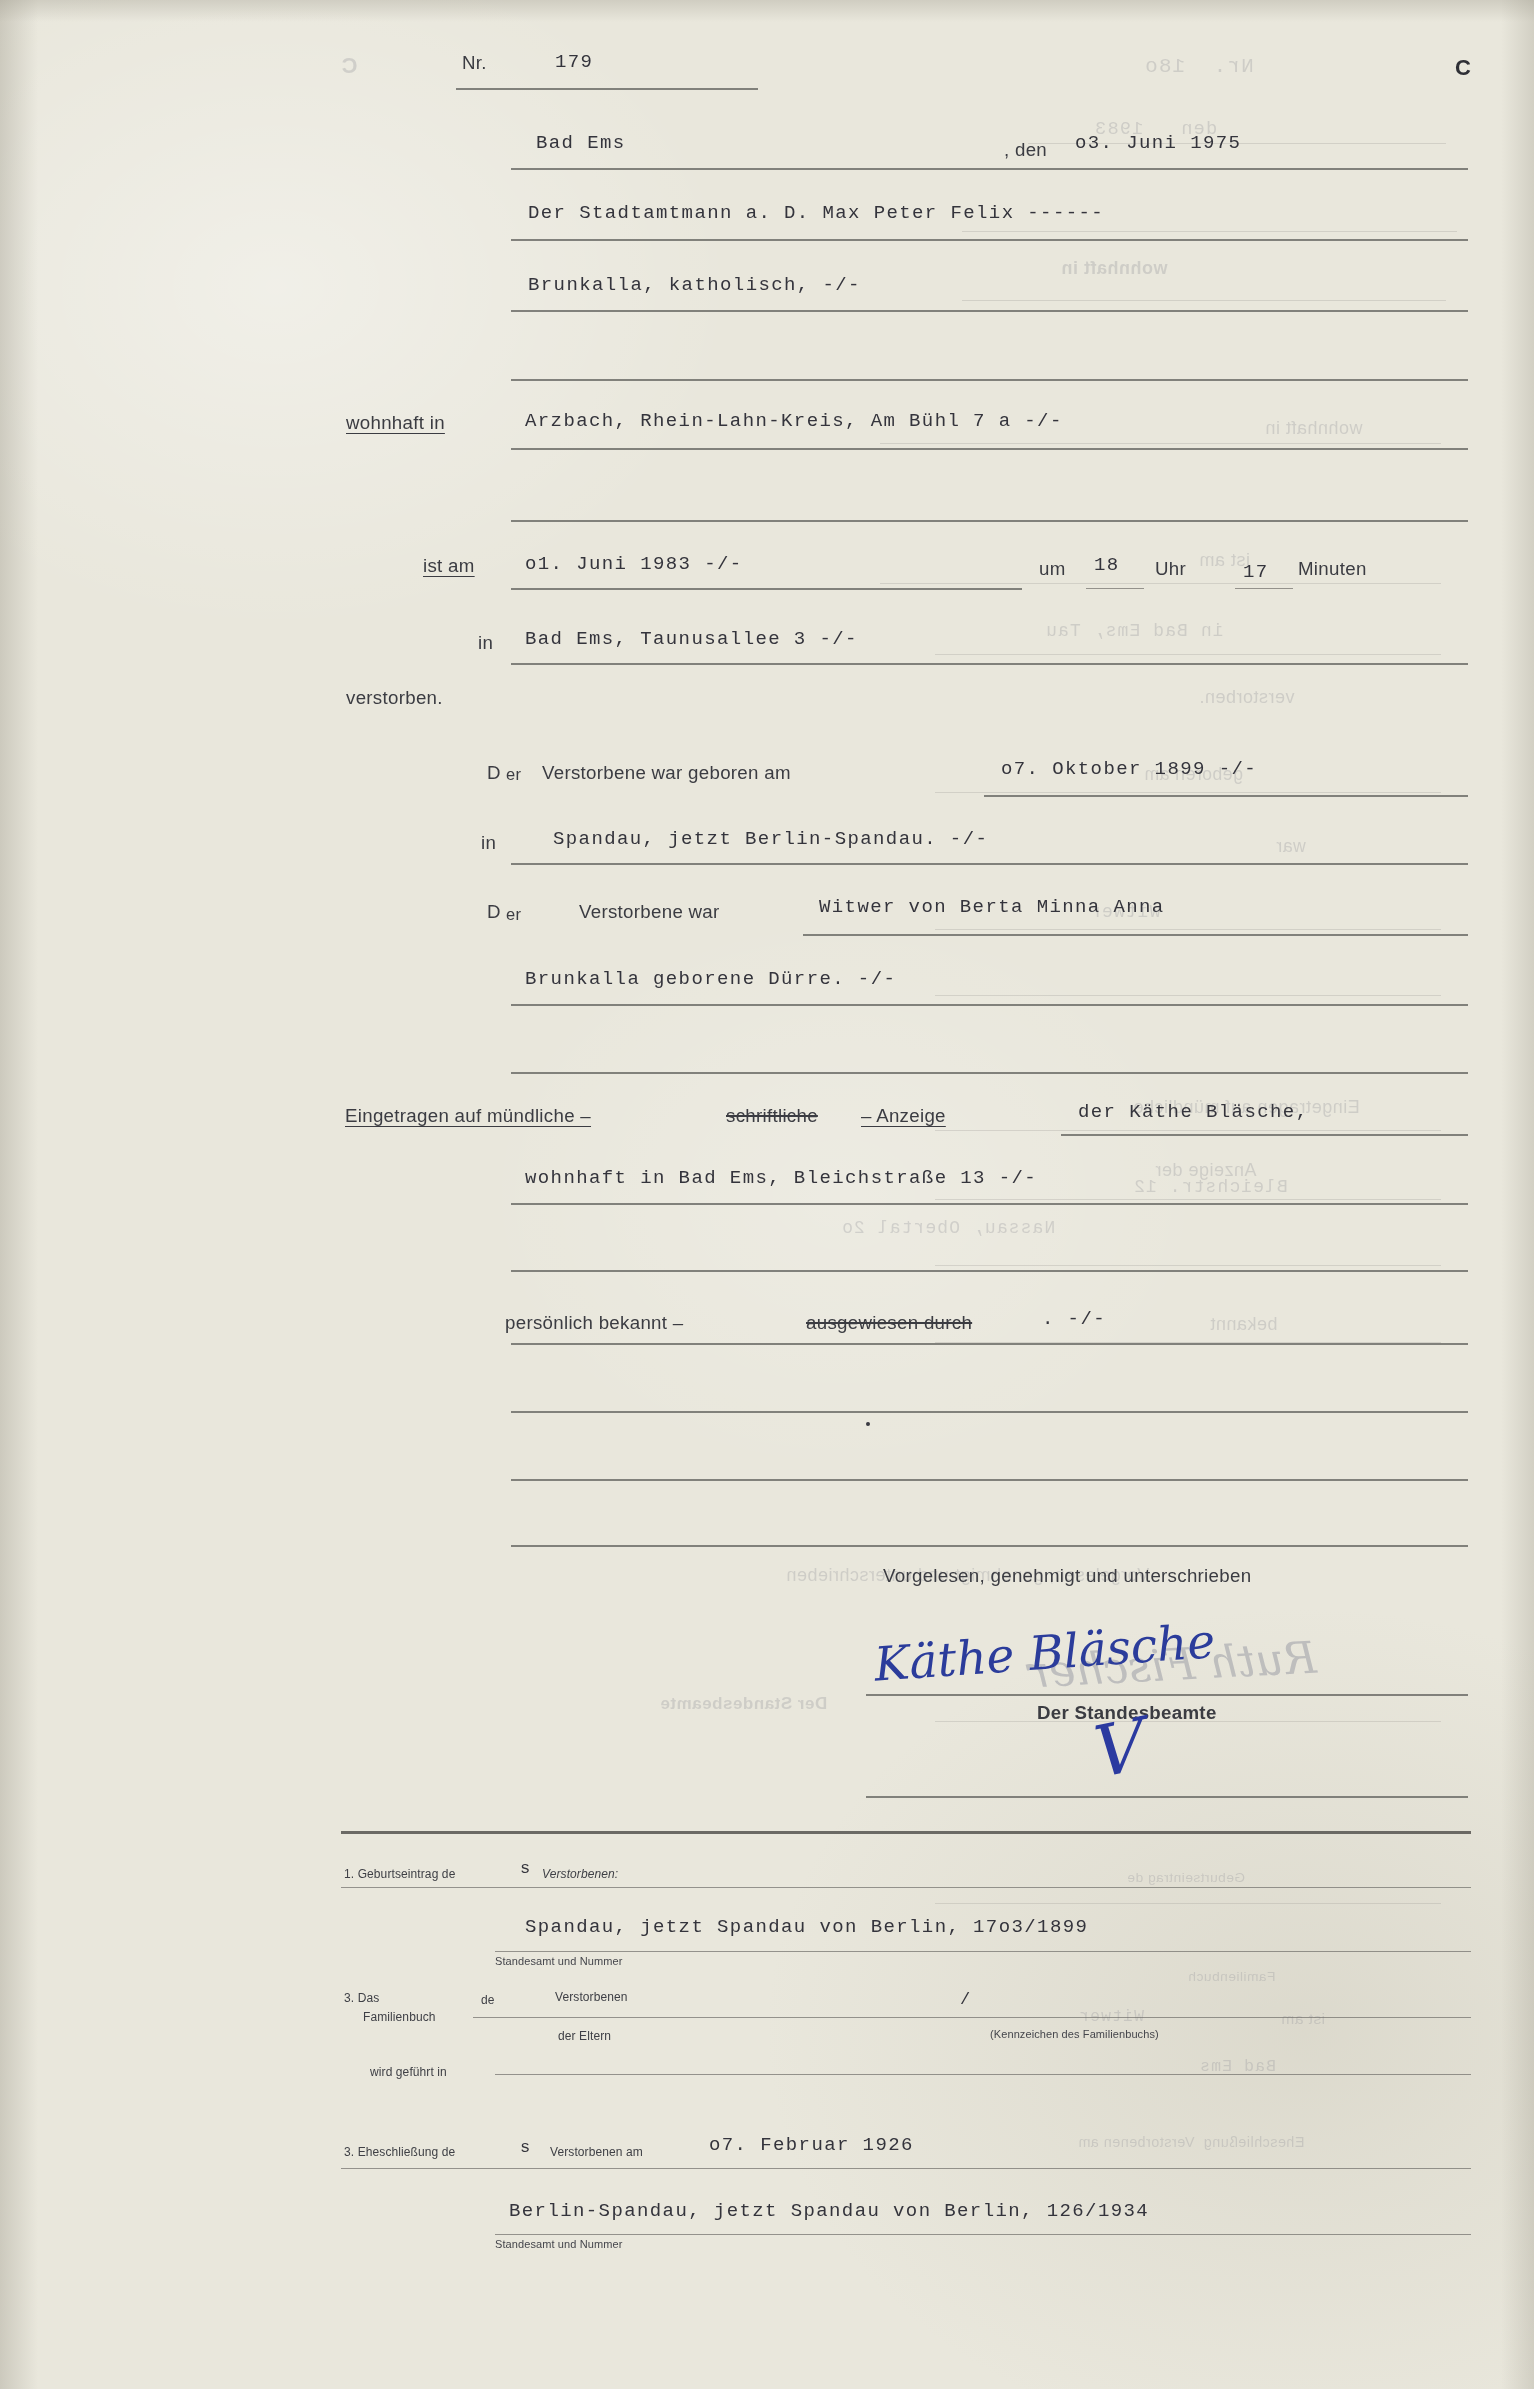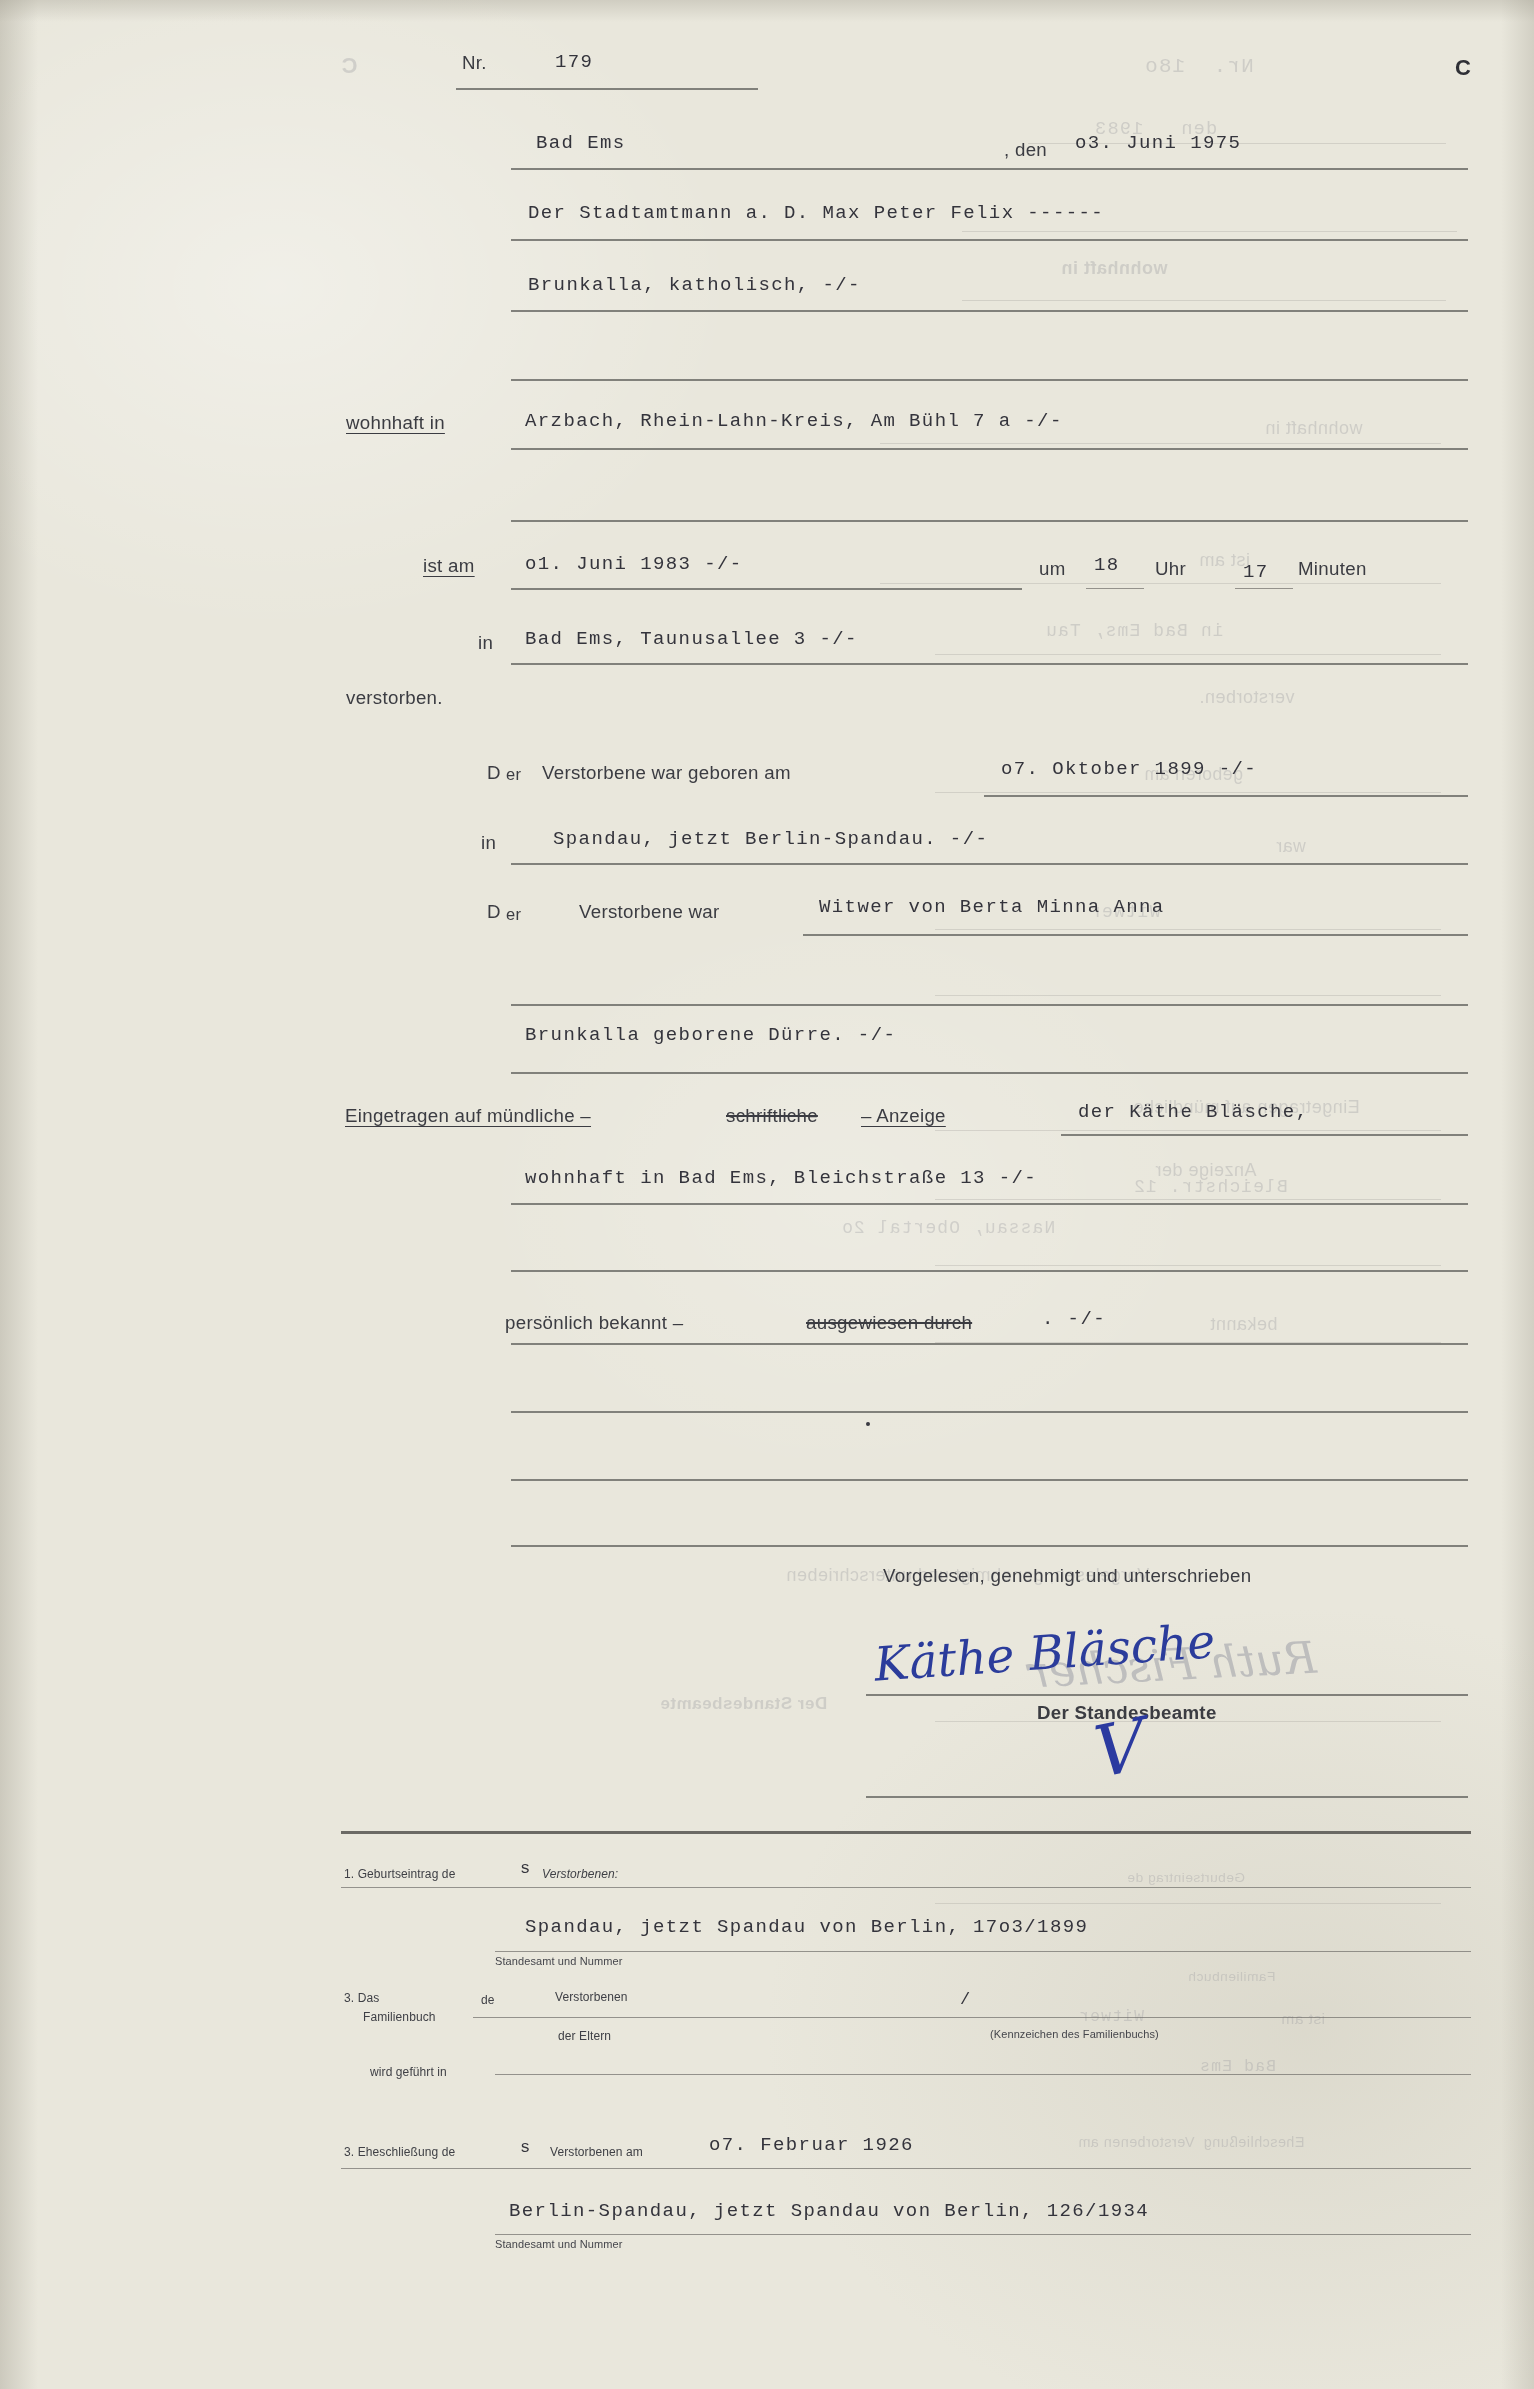--- a/index.html
+++ b/index.html
@@ -249,21 +249,21 @@
   <div class="lab" style="left:481px; top:832px;">in</div>
   <div class="tw" style="left:525px; top:828px;margin-left:28px;">Spandau, jetzt Berlin-Spandau. -/-</div>
   <div class="rule" style="left:511px; top:863px; width:957px;"></div>
 
   <div class="lab" style="left:487px; top:901px;">D</div>
   <div class="lab" style="left:506px; top:905px; font-size:16.5px;">er</div>
   <div class="lab" style="left:539px; top:901px;margin-left:40px;">Verstorbene war</div>
   <div class="tw" style="left:819px; top:896px;">Witwer von Berta Minna Anna</div>
   <div class="rule" style="left:803px; top:934px; width:665px;"></div>
 
-  <div class="tw" style="left:525px; top:1024px;">Brunkalla geborene Dürre. -/-</div>
+  <div class="tw" style="left:525px; top:968px;">Brunkalla geborene Dürre. -/-</div>
   <div class="rule" style="left:511px; top:1004px; width:957px;"></div>
 
   <div class="rule" style="left:511px; top:1072px; width:957px;"></div>
 
   <div class="lab u" style="left:345px; top:1105px;text-align:center;">Eingetragen auf mündliche –</div>
   <div class="lab u strike" style="left:726px; top:1105px;">schriftliche</div>
   <div class="lab u" style="left:861px; top:1105px;">– Anzeige</div>
   <div class="tw" style="left:1078px; top:1101px;">der Käthe Bläsche,</div>
   <div class="rule" style="left:1061px; top:1134px; width:407px;"></div>
 

